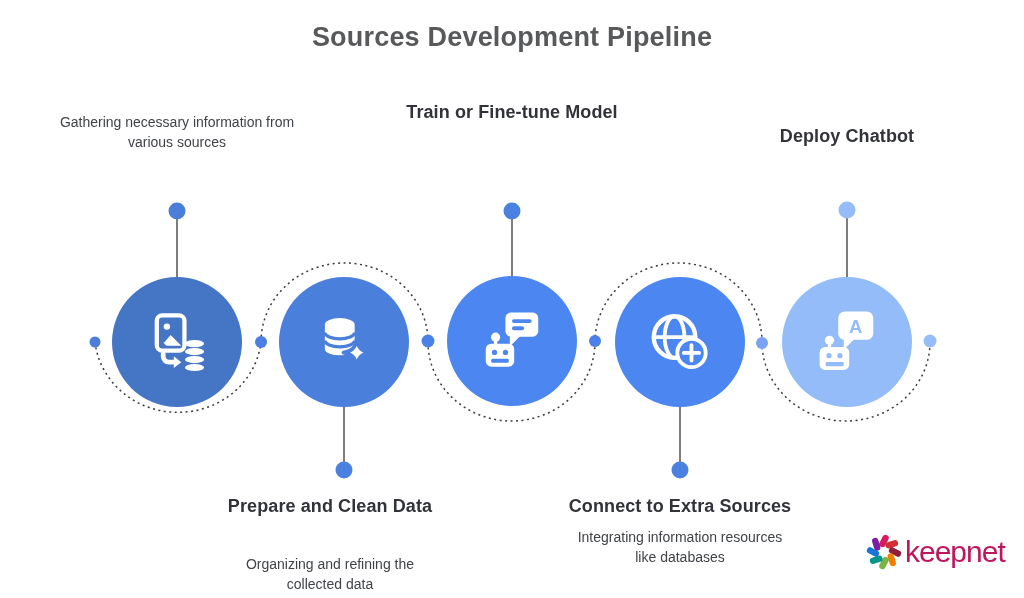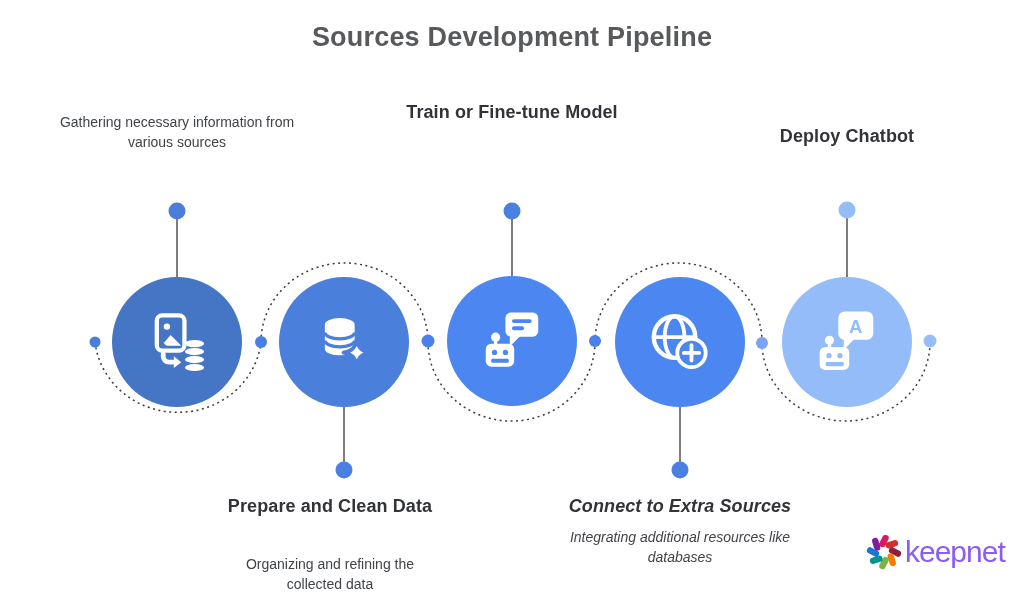--- a/index.html
+++ b/index.html
@@ -15,37 +15,37 @@
   .step-text h2{margin:0;font-size:18px;font-weight:bold;color:#313338;letter-spacing:.1px;}
   .step-text p{margin:10px auto 0 auto;font-size:14px;color:#404348;line-height:20px;}
   .s1{left:37px;top:102px;width:280px;}
   .s1 p{max-width:250px;}
   .s3{left:372px;top:102px;width:280px;}
   .s3 p{max-width:220px;}
   .s5{left:707px;top:114px;width:280px;margin-top:12px;}
   .s5 p{max-width:232px;}
   .s2{left:180px;top:496px;width:300px;}
   .s2 p{max-width:205px;margin-top:37px;}
-  .s4{left:530px;top:496px;width:300px;font-style:italic;}
+  .s4{left:530px;top:496px;width:300px;}
   .s4 p{max-width:228px;}
   .connector-layer{position:absolute;left:0;top:0;}
   .circle{
     position:absolute;width:130px;height:130px;border-radius:50%;
     display:flex;align-items:center;justify-content:center;
   }
   .c1{left:112px;top:277px;background:#4575c5;color:#4575c5;}
   .c2{left:279px;top:277px;background:#4a7fdc;color:#4a7fdc;}
   .c3{left:447px;top:276px;background:#4c86f0;color:#4c86f0;}
   .c4{left:615px;top:277px;background:#4c86f0;color:#4c86f0;}
   .c5{left:782px;top:277px;background:#94bcf8;color:#94bcf8;}
   .logo{
     position:absolute;left:864px;top:532px;display:flex;align-items:center;gap:1px;
   }
   .logo-text{
-    font-size:30px;color:#8b5cf6;font-weight:400;letter-spacing:-1px;
+    font-size:30px;color:#be185d;font-weight:400;letter-spacing:-1px;
     font-family:"Liberation Sans", sans-serif;
   }
 </style>
 </head>
 <body>
 
 <div class="canvas">
 
   <h1 class="title">Sources Development Pipeline</h1>
 
@@ -87,21 +87,21 @@
   </div>
   <div class="step-text s5">
     <h2>Deploy Chatbot</h2>
   </div>
   <div class="step-text s2">
     <h2>Prepare and Clean Data</h2>
     <p>Organizing and refining the collected data</p>
   </div>
   <div class="step-text s4">
     <h2>Connect to Extra Sources</h2>
-    <p>Integrating additional resources like databases</p>
+    <p>Integrating information resources like databases</p>
   </div>
 
   <div class="circle c1">
     <svg width="68" height="68" viewBox="0 0 64 64">
       <rect x="13" y="7" width="26" height="33" rx="5" fill="none" stroke="#ffffff" stroke-width="4"></rect>
       <circle cx="22.5" cy="17.5" r="3" fill="#ffffff"></circle>
       <path d="M19.5 33 l6.5-7.5 10 10 h-12.5 a4 4 0 0 1 -4 -4 z" fill="#ffffff"></path>
       <path d="M19 43 v2.5 a5.5 5.5 0 0 0 5.5 5.5 h4.5" fill="none" stroke="#ffffff" stroke-width="4.5" stroke-linecap="round"></path>
       <polygon points="29,45.5 29,56.5 36,51" fill="#ffffff"></polygon>
       <ellipse cx="48.5" cy="33.5" rx="9" ry="3.4" fill="#ffffff"></ellipse>

